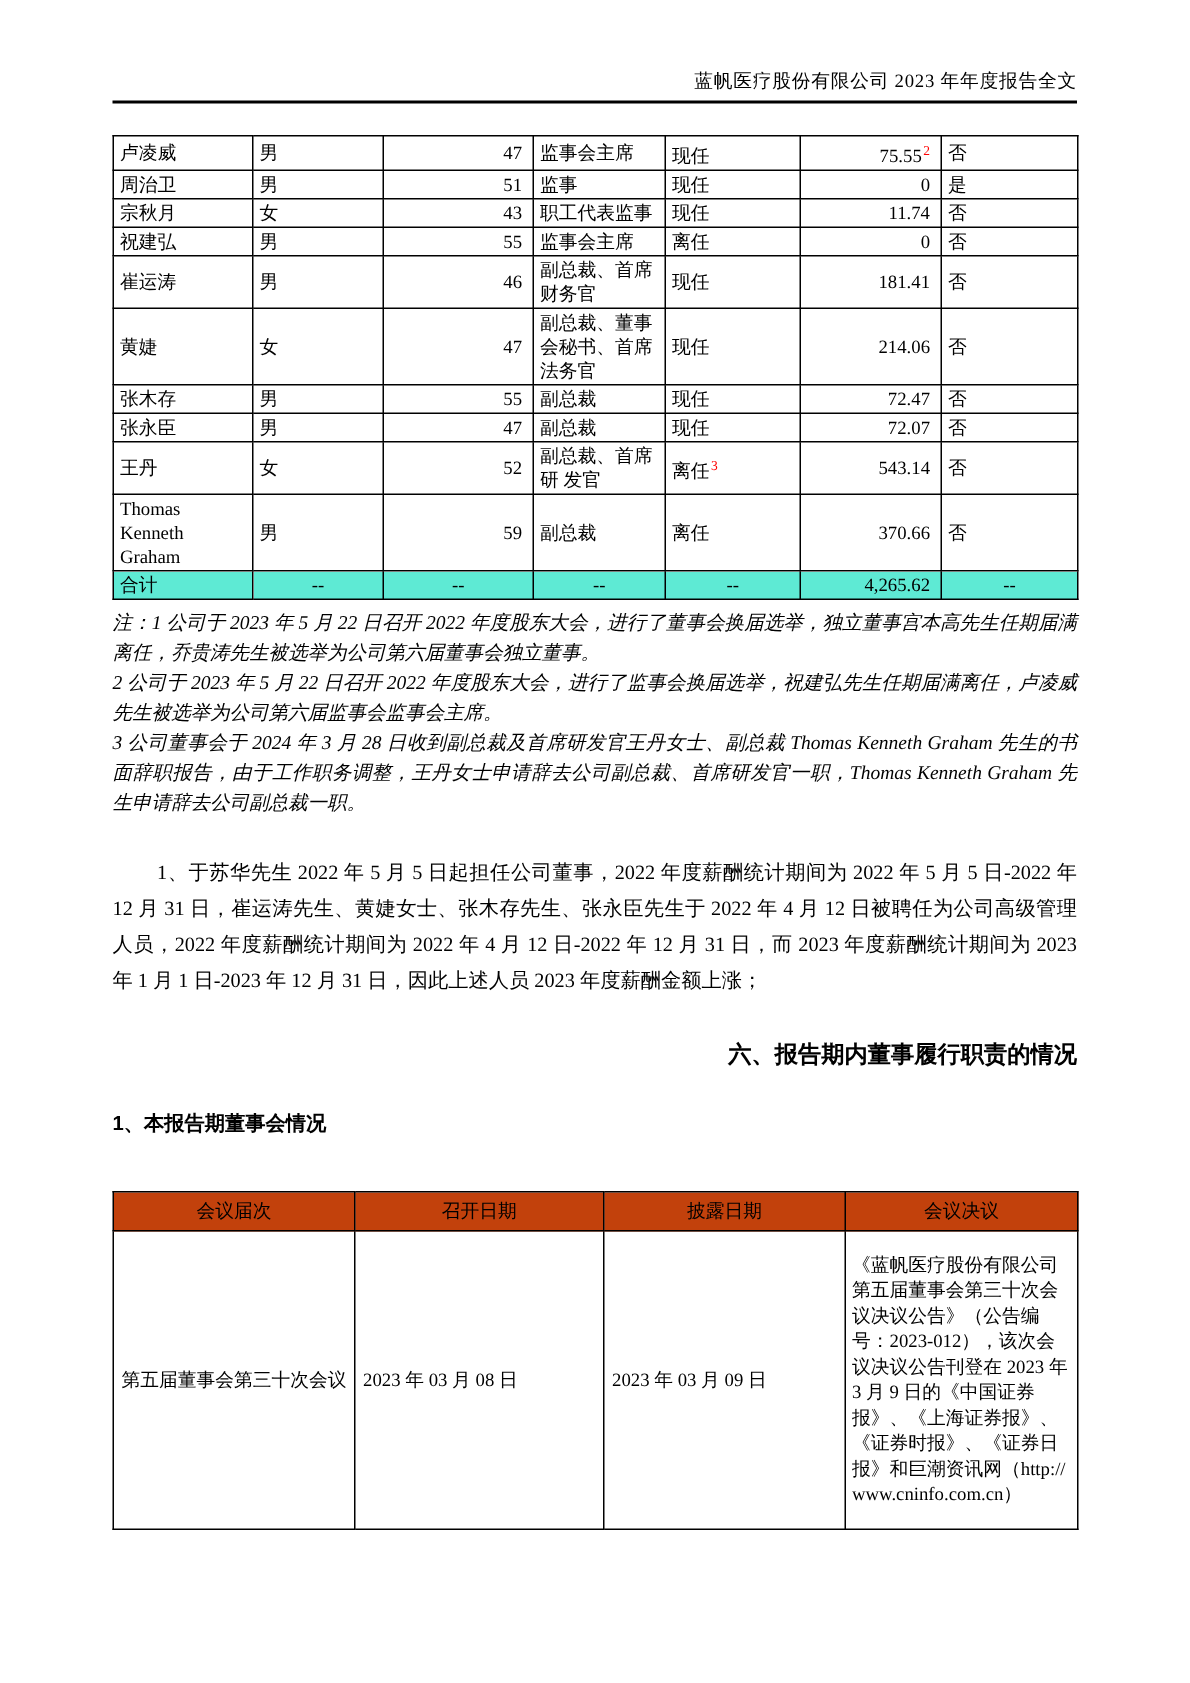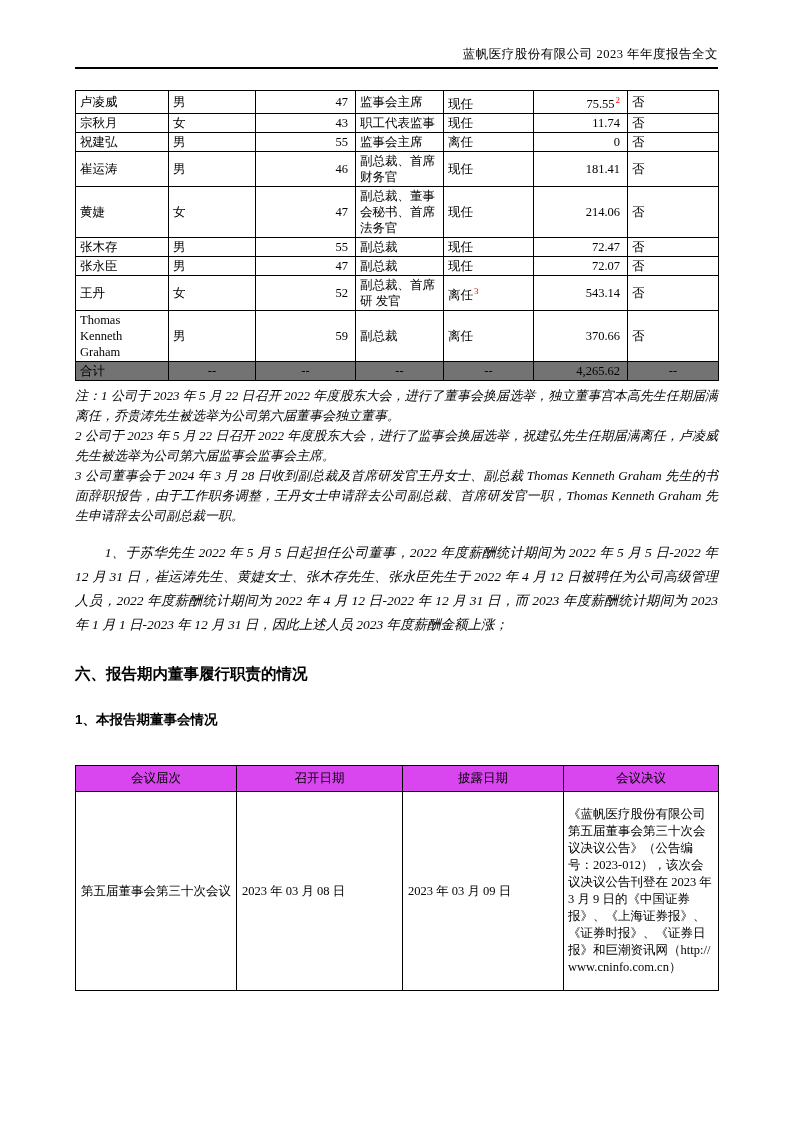--- a/index.html
+++ b/index.html
@@ -28,21 +28,21 @@
   .t1 td {
     border:1px solid #000;
     font-size:12.5px;
     line-height:16px;
     padding:1px 4px;
     vertical-align:middle;
     word-break:break-word;
     overflow:hidden;
   }
   .t1 td.num { text-align:right; padding-right:7px; }
-  .t1 tr.total-row td { background:#737373; }
+  .t1 tr.total-row td { background:#5eead4; }
   .t1 td.center { text-align:center; }
   sup.red { color:#ff0000; font-size:9px; padding-left:1px; }
   
   .notes {
     margin-top:5px;
     font-style:italic;
     font-size:13px;
     line-height:20px;
     text-align:justify;
   }
@@ -56,44 +56,44 @@
   .applicability {
     margin-top:8px;
     font-family:"Liberation Sans","DejaVu Sans",sans-serif;
     font-size:13px;
   }
   .applicability .box { font-size:13px; }
   .applicability .box-small { font-size:11px; }
   .applicability .gap { display:inline-block; width:8px; }
   
   .para {
-    margin:15px 0 0 0;
+    margin:25px 0 0 0;
     font-size:13.5px;
     line-height:24px;
     text-indent:2.2em;
     text-align:justify;
-    font-style:italic;
   }
   
   .h-main {
     margin:27px 0 0 0;
     font-family:"Liberation Sans","DejaVu Sans",sans-serif;
     font-weight:bold;
     font-size:15.5px;
+    text-align:right;
   }
   .h-sub {
     margin:26px 0 0 0;
     font-family:Liberation Sans, sans-serif;
     font-weight:bold;
     font-size:13.5px;
   }
   
   .t2 { margin-top:36px; }
   .t2 th {
-    background:#d946ef;
+    background:#c2410c;
     border:1px solid #000;
     font-weight:normal;
     font-size:12.5px;
     line-height:17px;
     padding:4px 2px;
     text-align:center;
   }
   .t2 td {
     border:1px solid #000;
     font-size:12.5px;
@@ -130,20 +130,29 @@
       <tr>
         <td>卢凌威</td>
         <td>男</td>
         <td class="num">47</td>
         <td>监事会主席</td>
         <td><span>现任</span><sup class="red"></sup></td>
         <td class="num"><span>75.55</span><sup class="red">2</sup></td>
         <td>否</td>
       </tr>
       <tr>
+        <td>周治卫</td>
+        <td>男</td>
+        <td class="num">51</td>
+        <td>监事</td>
+        <td><span>现任</span></td>
+        <td class="num"><span>0</span></td>
+        <td>是</td>
+      </tr>
+      <tr>
         <td>宗秋月</td>
         <td>女</td>
         <td class="num">43</td>
         <td>职工代表监事</td>
         <td><span>现任</span></td>
         <td class="num"><span>11.74</span></td>
         <td>否</td>
       </tr>
       <tr>
         <td>祝建弘</td>

